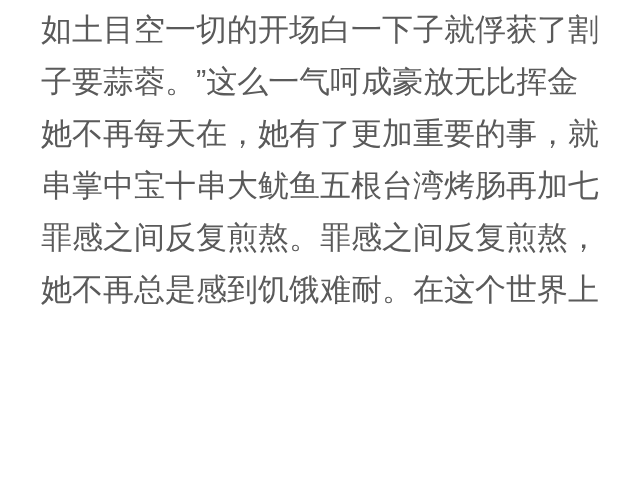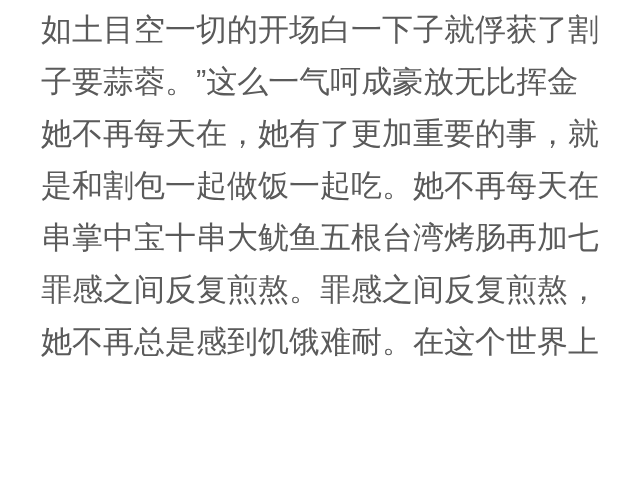--- a/index.html
+++ b/index.html
@@ -29,18 +29,17 @@
   }
 </style>
 </head>
 <body style="background: rgb(255, 255, 255);">
 
 <main>
   <div class="text-block">
     <p class="line">如土目空一切的开场白一下子就俘获了割</p>
     <p class="line">子要蒜蓉。”这么一气呵成豪放无比挥金</p>
     <p class="line">她不再每天在，她有了更加重要的事，就</p>
-    <p class="line">是和割包一起做饭一起吃。她不再每天在</p>
     <p class="line">串掌中宝十串大鱿鱼五根台湾烤肠再加七</p>
     <p class="line">罪感之间反复煎熬。罪感之间反复煎熬，</p>
     <p class="line">她不再总是感到饥饿难耐。在这个世界上</p>
   </div>
 </main>
 
 </body></html>

